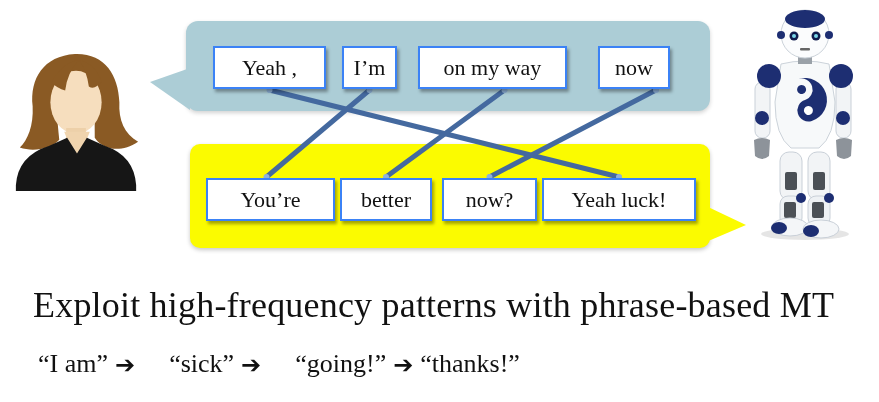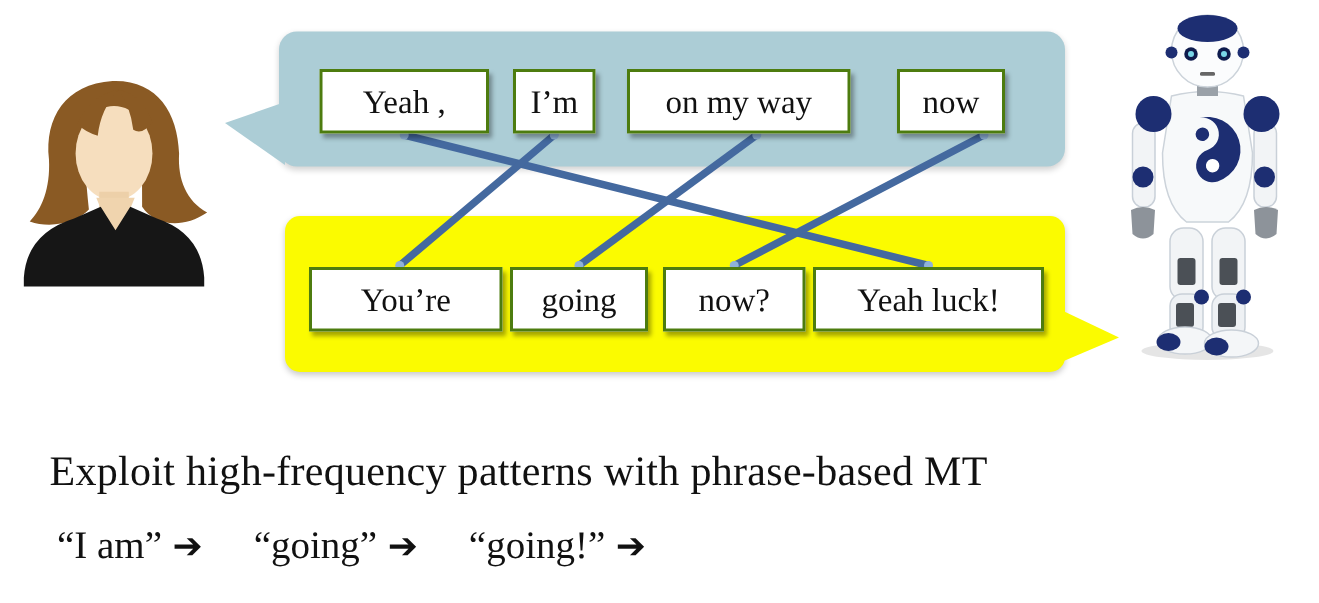--- a/index.html
+++ b/index.html
@@ -7,36 +7,36 @@
     position:relative;width:879px;height:402px;background:#ffffff;
     overflow:hidden;font-family:"Liberation Serif","DejaVu Serif",serif;color:#111;
   }
   .bubble{position:absolute;}
   #top-bubble{left:186px;top:21px;width:524px;height:90px;border-radius:12px;
     box-shadow:0 2px 4px rgba(0,0,0,0.18);}
   #bottom-bubble{left:190px;top:144px;width:520px;height:104px;border-radius:10px;
     box-shadow:0 2px 4px rgba(0,0,0,0.22);}
   .tail{position:absolute;}
   .word-box{
-    position:absolute;height:39px;background:#ffffff;border:2px solid #4d7c0f;
+    position:absolute;height:39px;background:#ffffff;border:2px solid #3b82f6;
     box-shadow:2px 3px 3px rgba(0,0,0,0.35);
     display:flex;align-items:center;justify-content:center;
     font-size:22px;line-height:1;white-space:pre;
   }
   .row-top .word-box{top:46px;}
   #align-lines{position:absolute;left:0;top:0;width:879px;height:402px;pointer-events:none;}
   #heading{
-    position:absolute;left:33px;top:299px;width:820px;
-    font-size:28px;letter-spacing:0.2px;
+    position:absolute;left:33px;top:284px;width:820px;
+    font-size:36px;letter-spacing:0.2px;
   }
   #examples{
     position:absolute;left:38px;top:349px;width:820px;
     font-size:26px;display:flex;gap:27px;white-space:pre;
   }
-  .example-pair{display:flex;align-items:center;}
+  .example-pair{display:flex;align-items:flex-end;}
   .mt-arrow{
     font-family:"DejaVu Sans","Liberation Sans",sans-serif;
     font-weight:bold;padding:0 7px;font-size:24px;
   }
   .figure{position:absolute;}
 </style>
 </head>
 <body>
 
 <div id="stage">
@@ -129,35 +129,36 @@
 
   <div class="row-top">
     <div class="word-box" style="left:213px;width:109px">Yeah ,</div>
     <div class="word-box" style="left:342px;width:51px">I’m</div>
     <div class="word-box" style="left:418px;width:145px">on my way</div>
     <div class="word-box" style="left:598px;width:68px">now</div>
   </div>
 
   <div class="row-bottom">
     <div class="word-box" style="left:206px;top:178px;width:125px">You’re</div>
-    <div class="word-box" style="left:340px;top:178px;width:88px">going</div>
+    <div class="word-box" style="left:340px;top:178px;width:88px">better</div>
     <div class="word-box" style="left:442px;top:178px;width:91px">now?</div>
     <div class="word-box" style="left:542px;top:178px;width:150px">Yeah luck!</div>
   </div>
 
   <div id="heading">Exploit high-frequency patterns with phrase-based MT</div>
 
   <div id="examples">
     <span class="example-pair">
       <span>“I am”</span>
       <span class="mt-arrow">➔</span>
     </span>
     <span class="example-pair">
-      <span>“going”</span>
+      <span>“sick”</span>
       <span class="mt-arrow">➔</span>
     </span>
     <span class="example-pair">
       <span>“going!”</span>
       <span class="mt-arrow">➔</span>
+      <span>“thanks!”</span>
     </span>
   </div>
 
 </div>
 
 </body></html>

